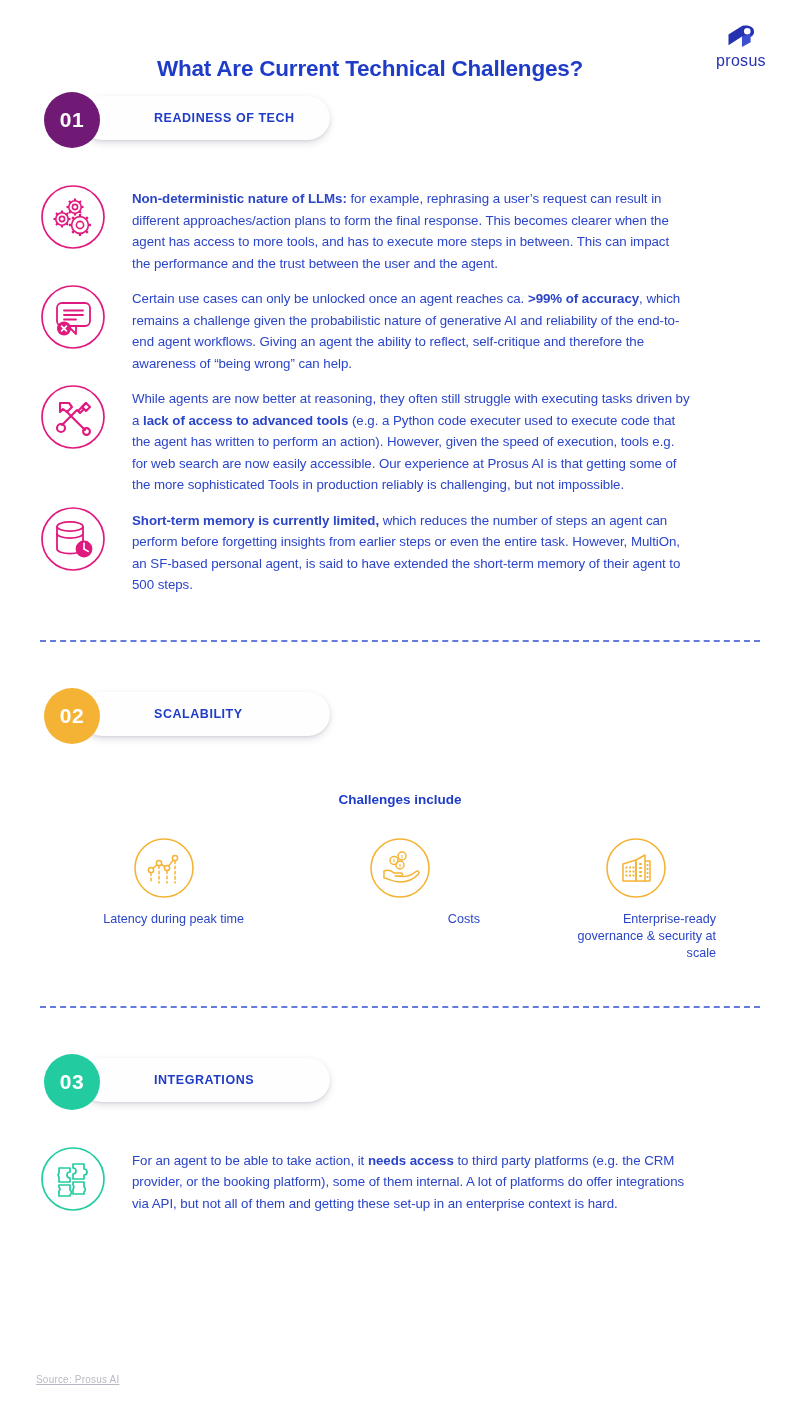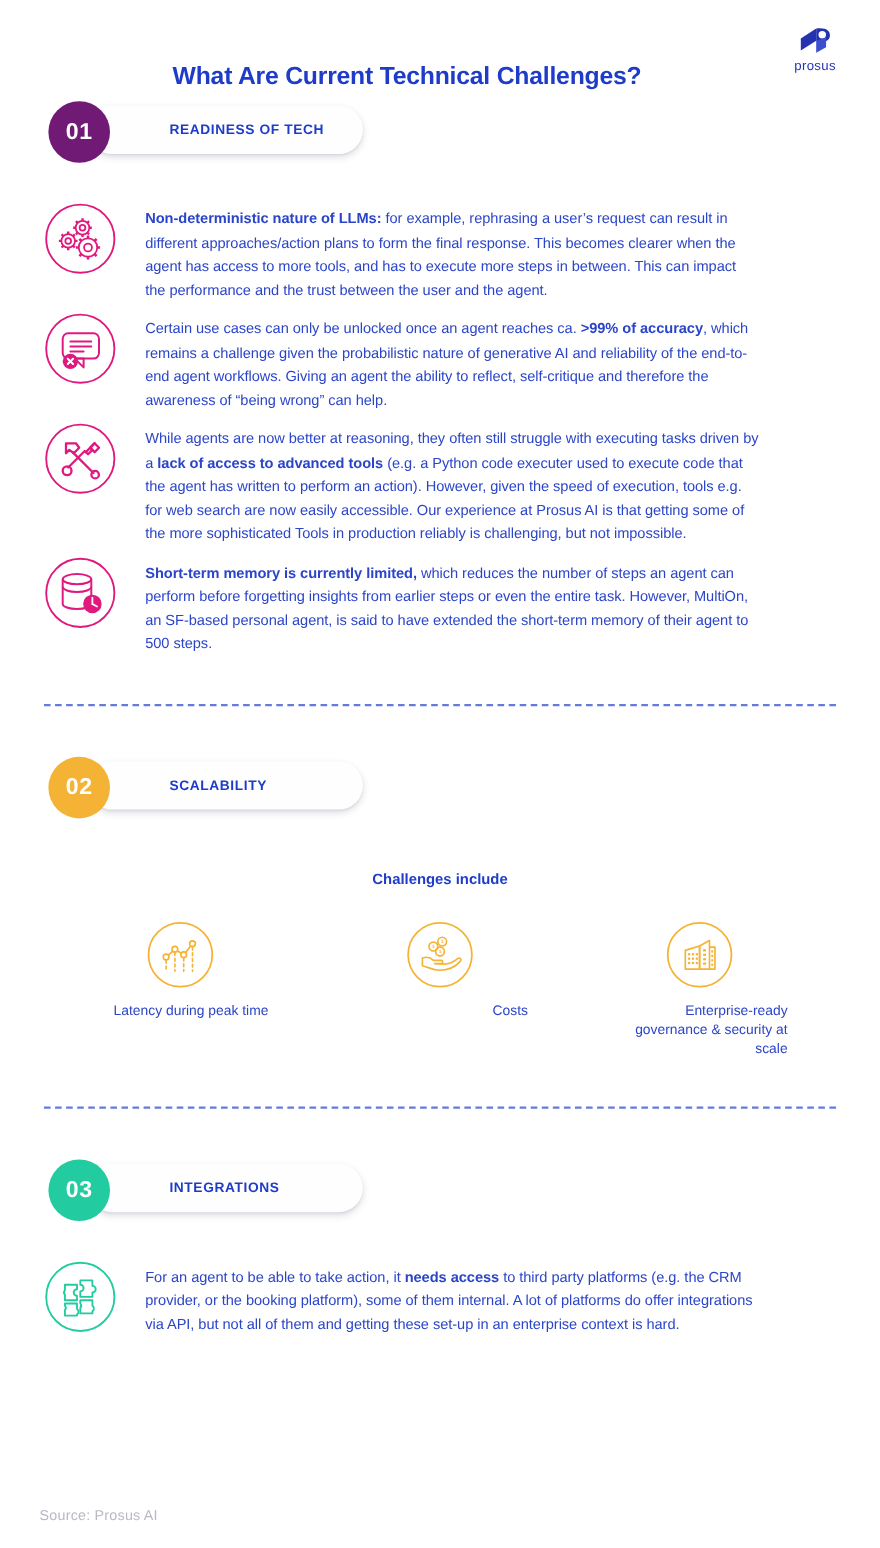--- a/index.html
+++ b/index.html
@@ -39,21 +39,21 @@
     right: 32px;
     top: 24px;
     width: 54px;
     height: 46px;
     display: flex;
     flex-direction: column;
     align-items: center;
   }
   .logo-mark { width: 34px; height: 27px; display:block; }
   .logo-word {
-    font-size: 12px;
+    font-size: 16px;
     color: #2532b0;
     letter-spacing: 0.3px;
     margin-top: 2px;
     font-weight: normal;
   }
 
   
   .sec-head {
     position: relative;
     height: 58px;
@@ -157,23 +157,24 @@
     font-size: 12.6px;
     line-height: 17px;
     color: #2b45c9;
   }
 
   
   .source {
     position: absolute;
     left: 36px;
     bottom: 22px;
-    font-size: 13px;
+    font-size: 10px;
     color: #b9b9c4;
     letter-spacing: 0.2px;
+    text-decoration: underline;
   }
 </style>
 </head>
 <body>
 
 <div class="page">
 
   <div class="header">
     <div class="page-title">What Are Current Technical Challenges?</div>
     <div class="logo">

